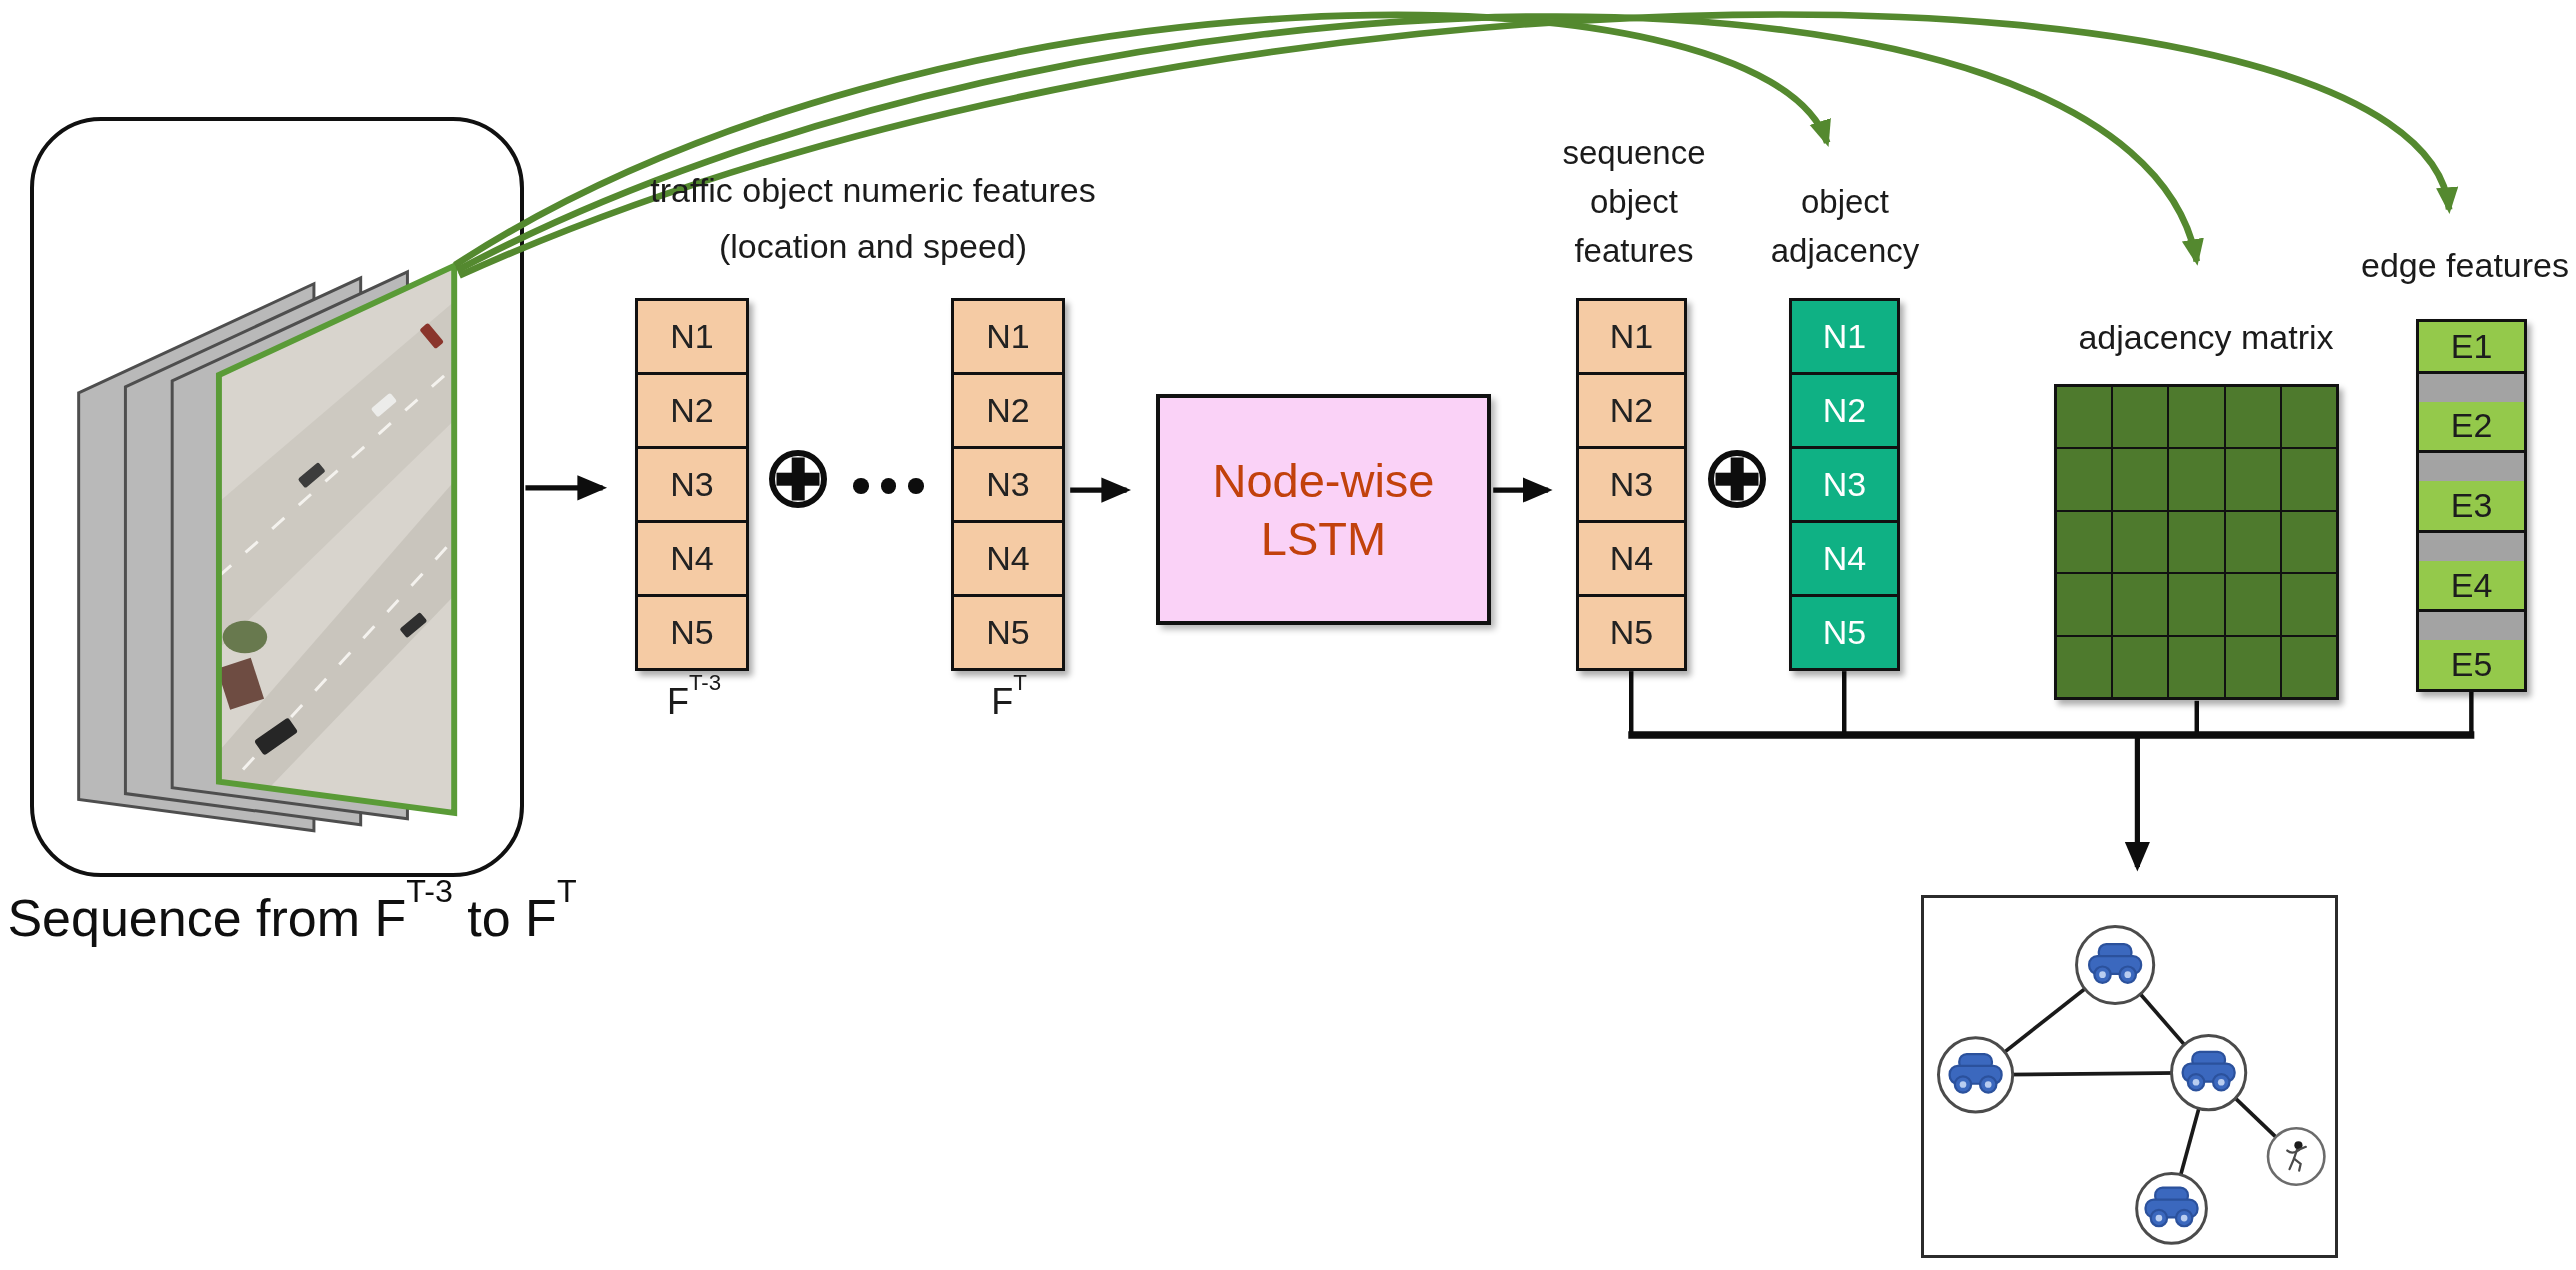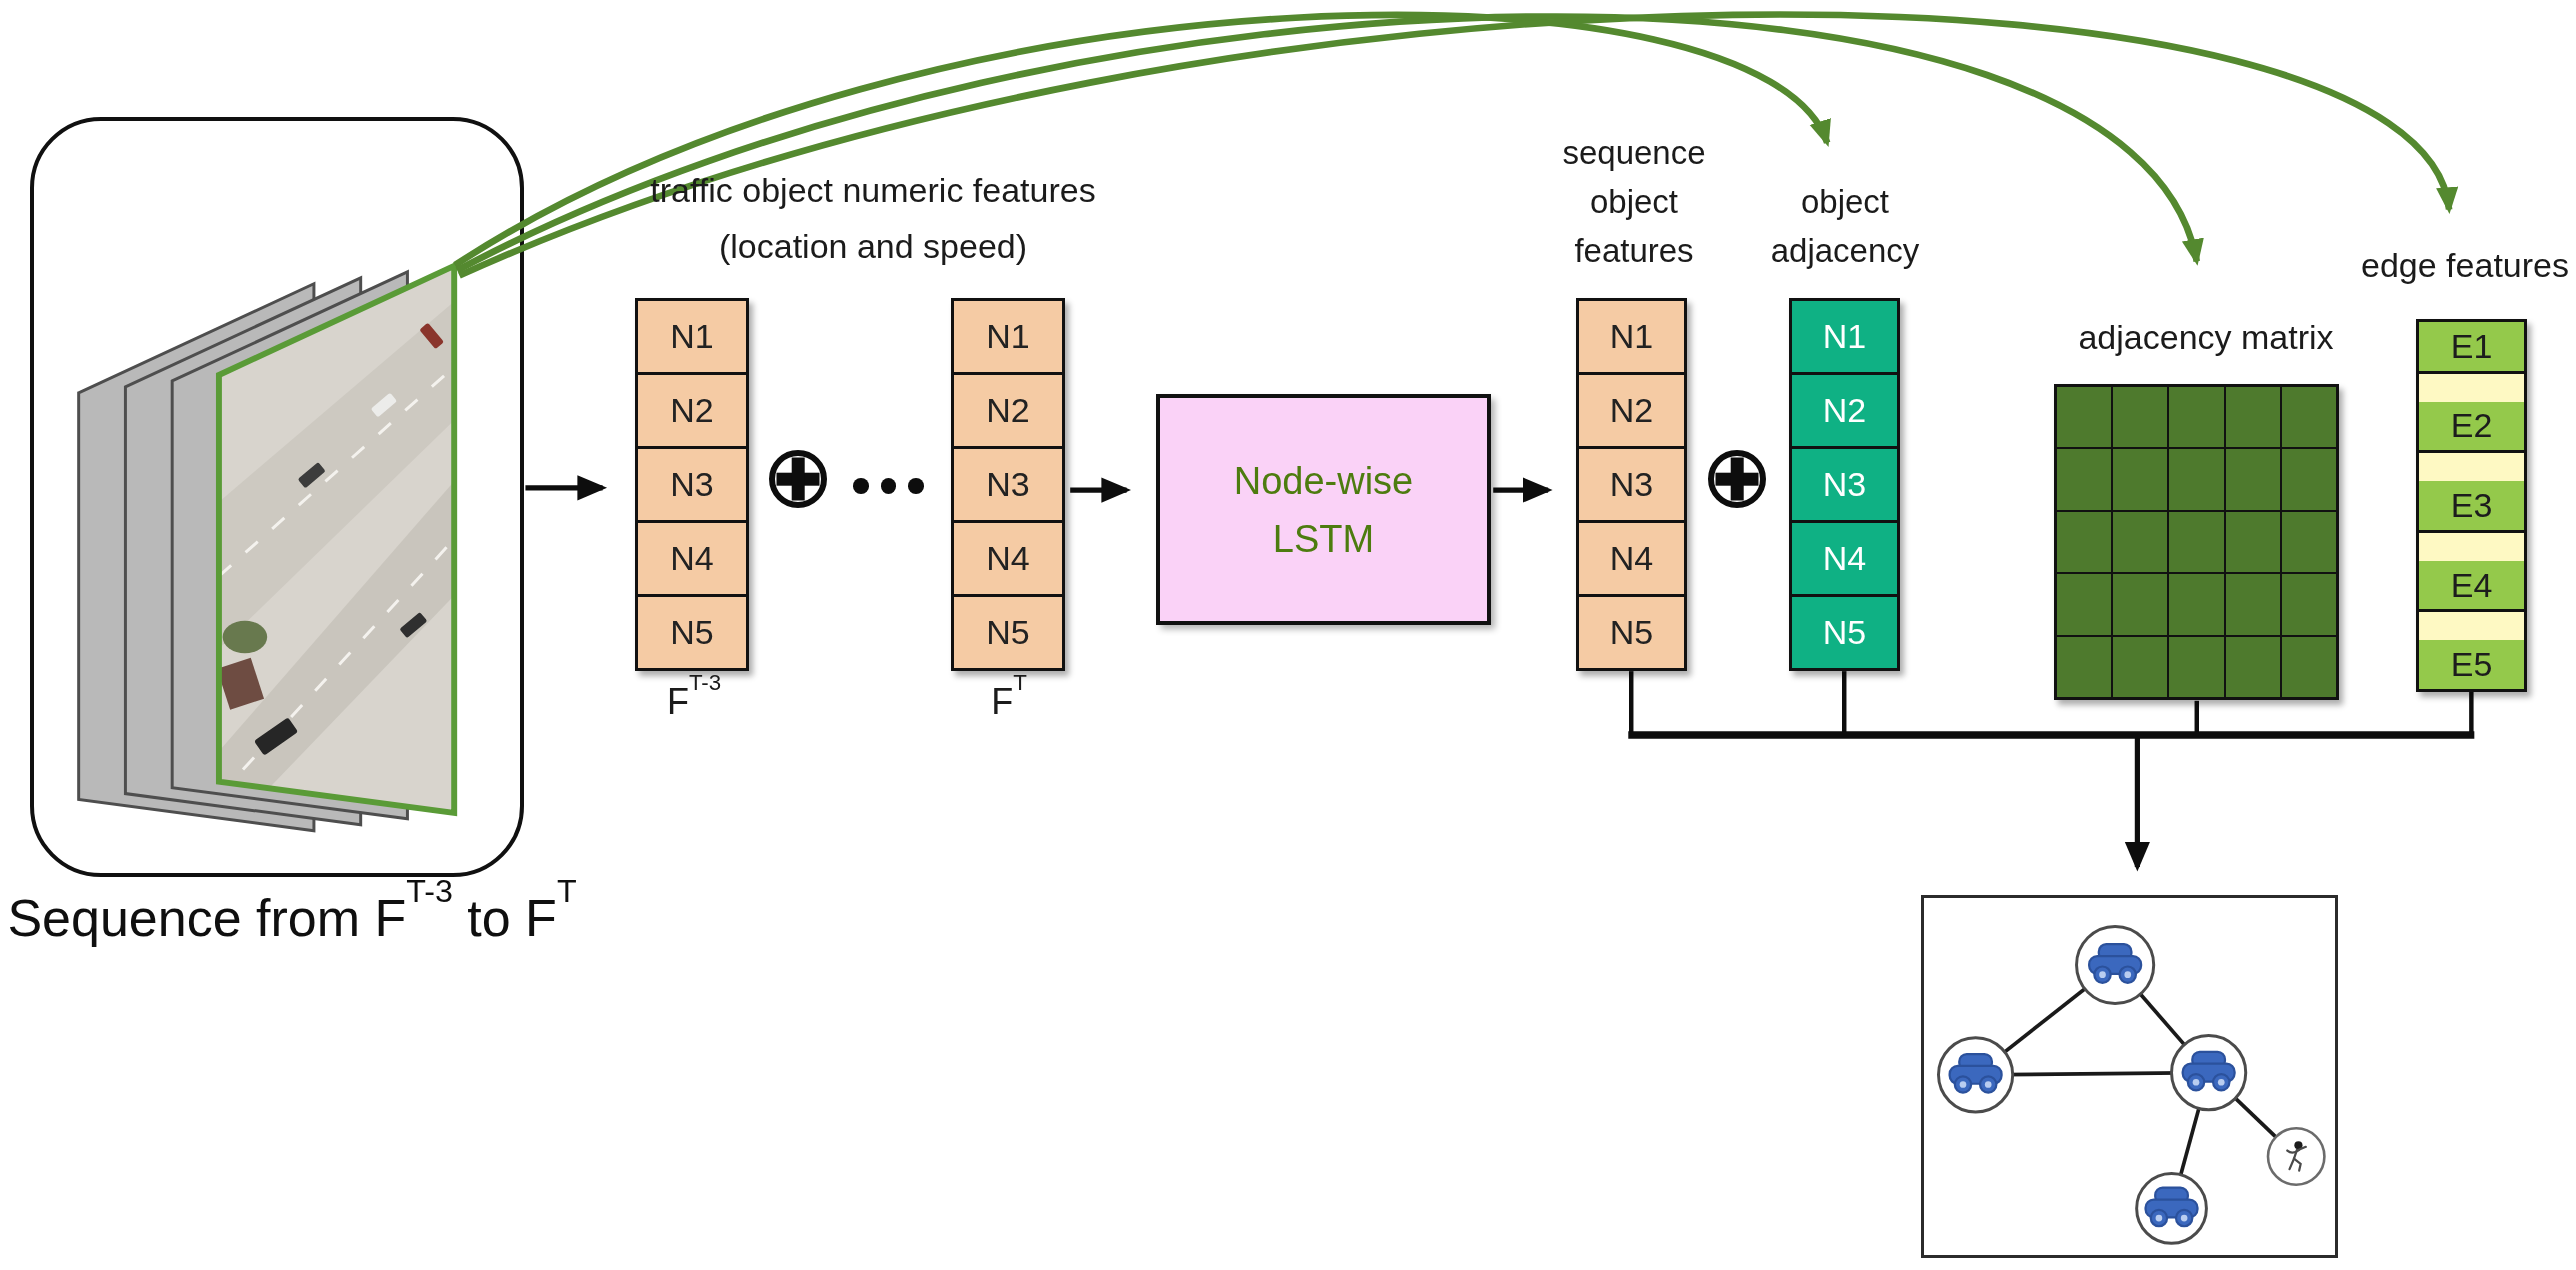--- a/index.html
+++ b/index.html
@@ -21,21 +21,21 @@
   
   .ncol{z-index:2;border:3.7px solid #111;display:flex;flex-direction:column;
         box-shadow:3.7px 4.5px 6px rgba(0,0,0,0.32);}
   .ncol .cell{flex:1;display:flex;align-items:center;justify-content:center;
         font-size:34px;border-bottom:3.7px solid #111;}
   .ncol .cell:last-child{border-bottom:none;}
   .col-peach{background:#f5cba4;}
   .col-peach .cell{background:#f5cba4;color:#222;}
   .col-teal{background:#0fb184;}
   .col-teal .cell{background:#0fb184;color:#ffffff;}
-  .col-green{background:#fef9c3;gap:28px;}
+  .col-green{background:#a3a3a3;gap:28px;}
   .col-green .cell{background:#94c94b;color:#1d1d1d;}
   .col1{left:635px;top:298px;width:114px;height:373px;}
   .col2{left:951px;top:298px;width:114px;height:373px;}
   .col3{left:1576px;top:298px;width:111px;height:373px;}
   .col4{left:1789px;top:298px;width:111px;height:373px;}
   .col5{left:2416px;top:319px;width:111px;height:373px;}
   .flabel{z-index:2;font-size:36px;transform:translateX(-50%);white-space:nowrap;}
   .f1{left:694px;top:681px;} .f2{left:1009px;top:681px;}
   
   .oplus{z-index:2;width:58px;height:58px;border:6.7px solid #0d0d0d;border-radius:50%;background:#fff;}
@@ -44,21 +44,21 @@
   .oplus:after{width:12.6px;height:43px;transform:translate(-50%,-50%);}
   .oplus1{left:769px;top:450px;}
   .oplus2{left:1708px;top:450px;}
   
   .dots{z-index:2;left:853px;top:478px;width:74px;height:18px;}
   .dots i{position:absolute;width:15.6px;height:15.6px;border-radius:50%;background:#0d0d0d;top:0;}
   .dots i:nth-child(1){left:0px;} .dots i:nth-child(2){left:27.5px;} .dots i:nth-child(3){left:55px;}
   
   .lstm{left:1156px;top:394px;width:335px;height:231px;background:#fad2f7;border:4.5px solid #111;
         z-index:2;display:flex;flex-direction:column;align-items:center;justify-content:center;
-        font-size:38px;line-height:58px;color:#4d7c0f;box-shadow:4.5px 4.5px 6.7px rgba(0,0,0,0.30);}
+        font-size:47px;line-height:58px;color:#c2410c;box-shadow:4.5px 4.5px 6.7px rgba(0,0,0,0.30);}
   
   .matrix{left:2054px;top:384px;width:285px;height:316px;z-index:2;border:2.2px solid #111;
           display:grid;grid-template-columns:repeat(5,1fr);grid-template-rows:repeat(5,1fr);
           background:#111;box-shadow:3.7px 4.5px 6px rgba(0,0,0,0.32);}
   .matrix .mcell{border:1.5px solid #111;background:#4e7a2d;}
   
   .graph-box{left:1921px;top:895px;width:417px;height:363px;border:3.7px solid #2b2b2b;background:#fff;z-index:0;}
 </style>
 </head>
 <body>

